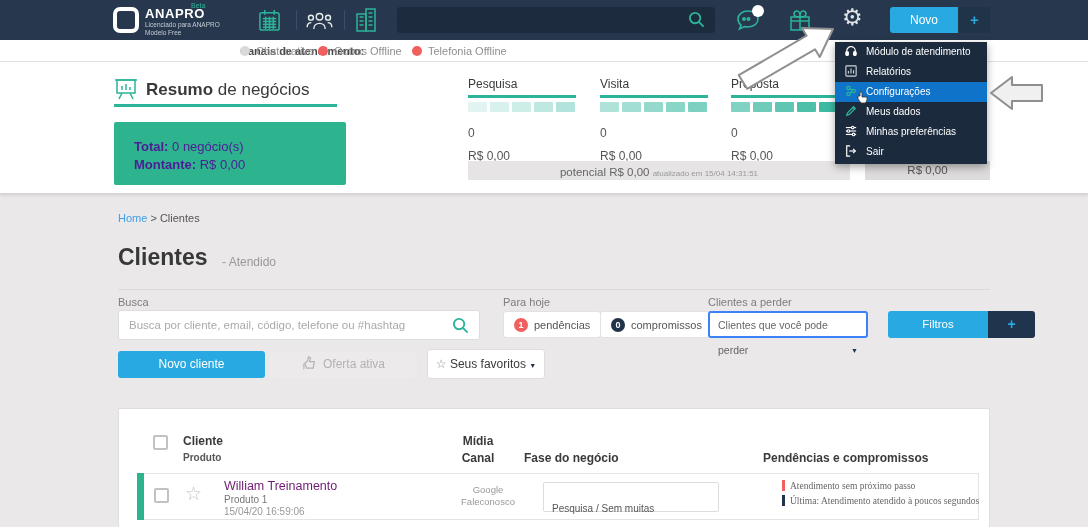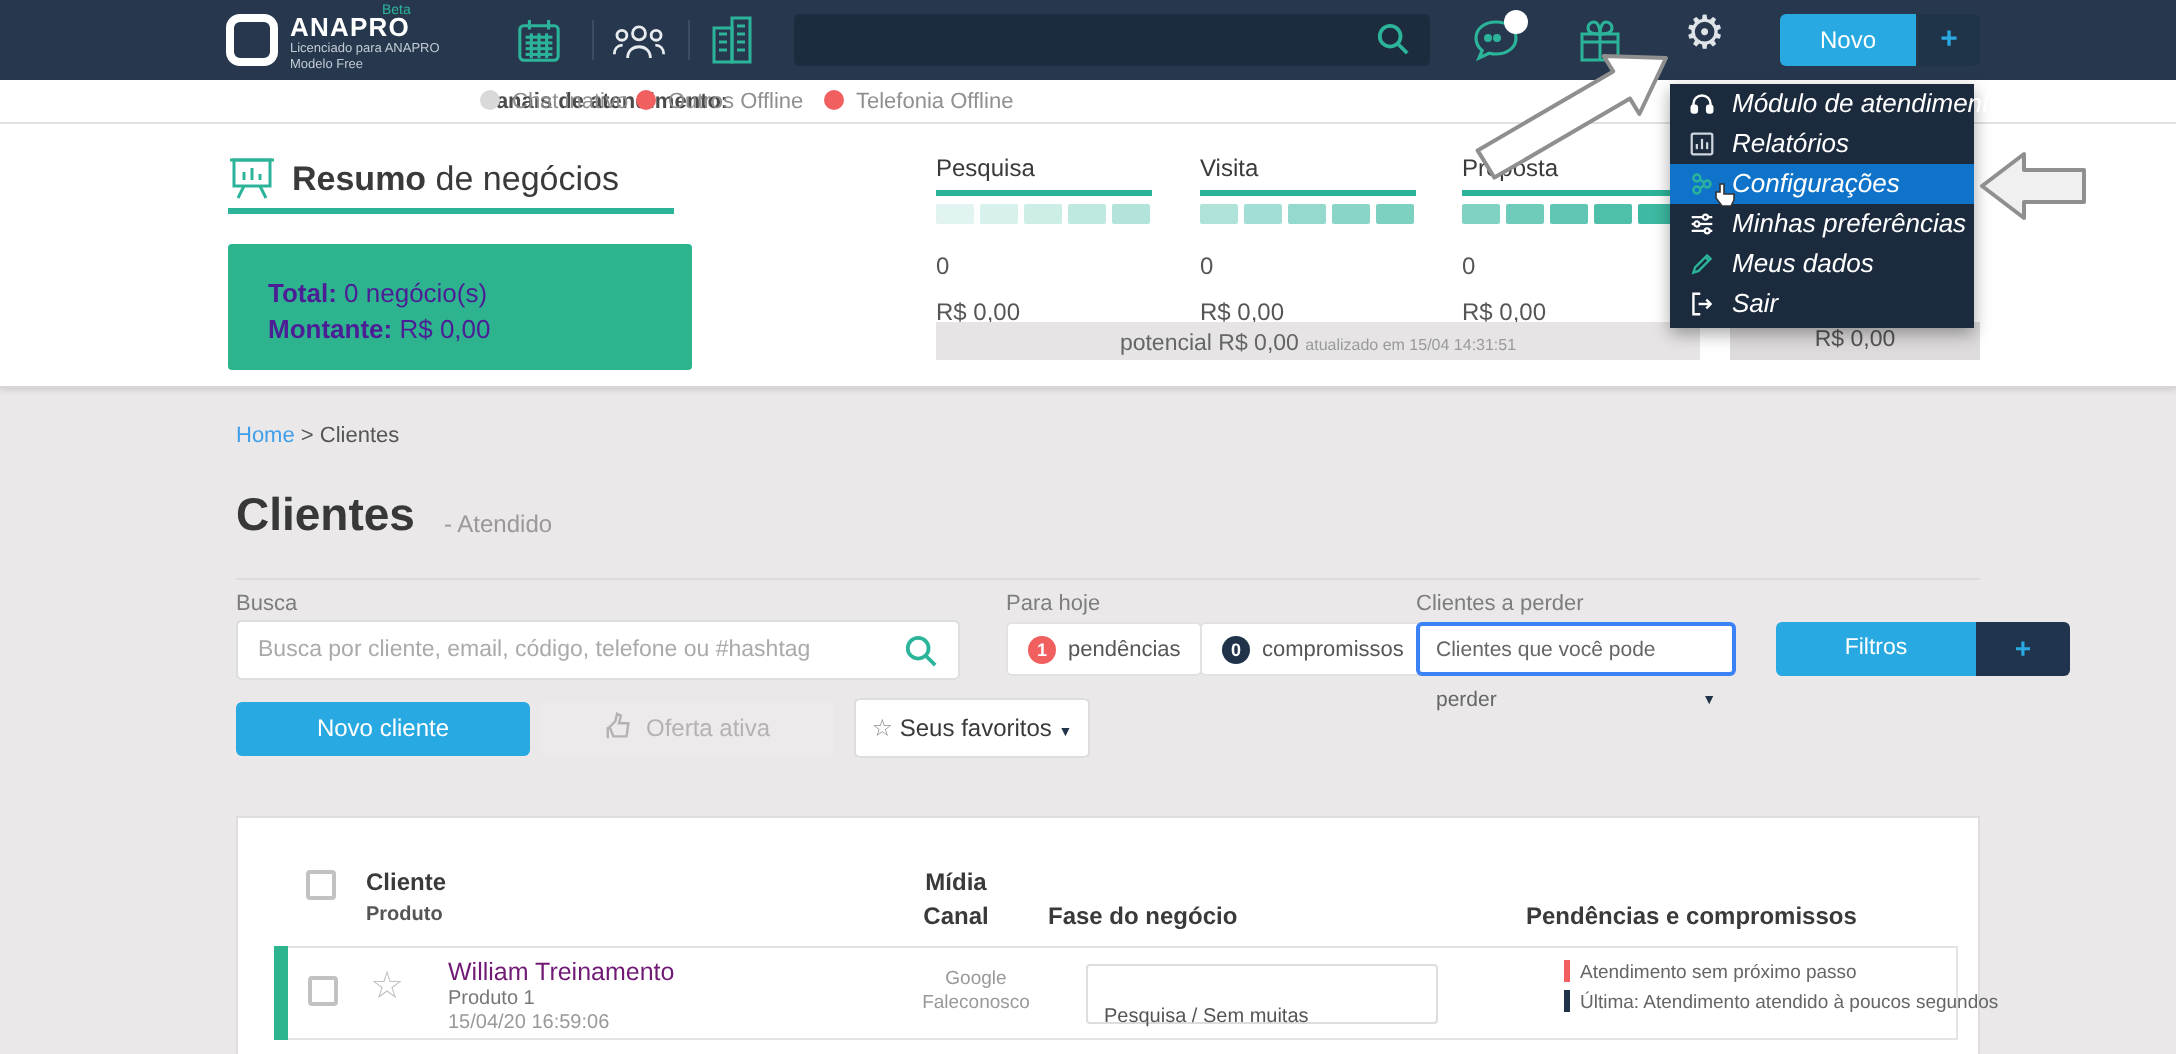--- a/index.html
+++ b/index.html
@@ -41,21 +41,21 @@
   .segs span { display:block; width:19px; height:10px; background:#2cb49a; border-radius:1px; }
   .sum-col-neg { margin-top:14px; font-size:12px; color:#555; }
   .sum-col-mon { margin-top:9px; font-size:12px; color:#555; }
   .comissao-strip { position:absolute; left:468px; top:99px; width:382px; height:19px; background:#e6e4e4; text-align:center; line-height:19px; }
   .comissao-strip .main { font-size:11.5px; color:#666; }
   .comissao-strip .small { font-size:8px; color:#9a9a9a; }
   .comissao-right { position:absolute; left:865px; top:99px; width:125px; height:19px; background:#dddbdb; text-align:center; line-height:19px; font-size:11.5px; color:#555; }
 
   
   .dropdown { position:absolute; left:835px; top:42px; width:152px; height:122px; background:#1b2a3c; z-index:20; box-shadow:0 3px 8px rgba(0,0,0,.35); }
-  .menu-item { position:relative; height:20px; line-height:20px; padding-left:10px; font-size:13px; color:#fff; cursor:pointer; white-space:nowrap;font-style:italic; }
+  .menu-item { position:relative; height:20px; line-height:20px; padding-left:10px; font-size:10px; color:#fff; cursor:pointer; white-space:nowrap; }
   .menu-item.active { background:#0e73c9; }
   .menu-item .mi-icon { display:inline-block; width:14px; margin-right:7px; vertical-align:-2px; }
 
   
   .annot { position:absolute; z-index:30; }
 
   
   .crumb { position:absolute; left:118px; top:212px; font-size:11px; color:#555; }
   .crumb .home { color:#3f9fea; cursor:pointer; }
   .page-title { position:absolute; left:118px; top:244px; font-size:23px; font-weight:bold; color:#383838; }
@@ -85,21 +85,21 @@
   .th-sub { position:absolute; font-size:10px; font-weight:bold; color:#555; }
   .row { position:absolute; left:18px; top:64px; width:842px; height:47px; background:#fff; border:1px solid #e5e3e3; }
   .row-accent { position:absolute; left:-1px; top:-1px; width:7px; height:47px; background:#2bb48e; }
   .row-star { position:absolute; left:47px; top:8px; font-size:19px; color:#c3c1c1; font-family:"DejaVu Sans", sans-serif; cursor:pointer; }
   .cell-name { position:absolute; left:86px; top:5px; font-size:12.5px; font-weight:normal; color:#701a75; }
   .cell-prod { position:absolute; left:86px; top:20px; font-size:10px; color:#777; }
   .cell-date { position:absolute; left:86px; top:32px; font-size:10px; color:#999; }
   .cell-midia { position:absolute; left:310px; top:10px; width:80px; text-align:center; font-size:9.5px; color:#999; line-height:12px; }
   .fase-select { position:absolute; left:405px; top:8px; width:176px; height:30px; border:1px solid #ddd; border-radius:2px; font-size:10px; color:#555; line-height:28px; padding:12px 8px; cursor:pointer; background:#fff; }
   .fase-arrows { float:right; font-size:6px; color:#2cb49a; line-height:9px; padding-top:6px; text-align:center; }
-  .pend { position:absolute; left:644px; font-size:9.5px; color:#666; white-space:nowrap; }
+  .pend { position:absolute; left:644px; font-size:9.5px; color:#666; white-space:nowrap;font-family:Liberation Serif, serif; }
   .pend .bar { display:inline-block; width:3px; height:11px; margin-right:5px; vertical-align:-2px; }
   svg { display:block; }
 </style>
 </head>
 <body>
 
 <div id="app">
 
   <div class="navbar">
     <div class="logo-box"></div>
@@ -293,37 +293,37 @@
         </svg>
       </span><span>Configurações</span>
       <span style="position:absolute;left:22px;top:9px;">
         <svg width="11" height="13" viewBox="0 0 11 13">
           <path d="M3 1h2v5h5v3l-1.5 3H4L1 8V5h2z" fill="#fff" stroke="#333" stroke-width="0.8"></path>
         </svg>
       </span>
     </div>
     <div class="menu-item">
       <span class="mi-icon">
+        <svg width="12" height="12" viewBox="0 0 14 14" fill="none" stroke="#2cb49a" stroke-width="1.4">
+          <path d="M2 12l1-3 7-7 2 2-7 7z"></path>
+            <line x1="9" y1="3" x2="11" y2="5"></line>
+        </svg>
+      </span><span>Meus dados</span>
+    </div>
+    <div class="menu-item">
+      <span class="mi-icon">
         <svg width="12" height="12" viewBox="0 0 14 14" fill="none" stroke="#fff" stroke-width="1.3">
           <line x1="1" y1="3" x2="13" y2="3"></line>
             <line x1="1" y1="7" x2="13" y2="7"></line>
             <line x1="1" y1="11" x2="13" y2="11"></line>
           <circle cx="9" cy="3" r="1.5" fill="#1b2a3c"></circle>
             <circle cx="4" cy="7" r="1.5" fill="#1b2a3c"></circle>
             <circle cx="10" cy="11" r="1.5" fill="#1b2a3c"></circle>
         </svg>
       </span><span>Minhas preferências</span>
-    </div>
-    <div class="menu-item">
-      <span class="mi-icon">
-        <svg width="12" height="12" viewBox="0 0 14 14" fill="none" stroke="#2cb49a" stroke-width="1.4">
-          <path d="M2 12l1-3 7-7 2 2-7 7z"></path>
-            <line x1="9" y1="3" x2="11" y2="5"></line>
-        </svg>
-      </span><span>Meus dados</span>
     </div>
     <div class="menu-item">
       <span class="mi-icon">
         <svg width="12" height="12" viewBox="0 0 14 14" fill="none" stroke="#fff" stroke-width="1.4">
           <path d="M6 1H2v12h4"></path>
             <line x1="5" y1="7" x2="12" y2="7"></line>
             <path d="M9.5 4.5L12 7l-2.5 2.5"></path>
         </svg>
       </span><span>Sair</span>
     </div>

